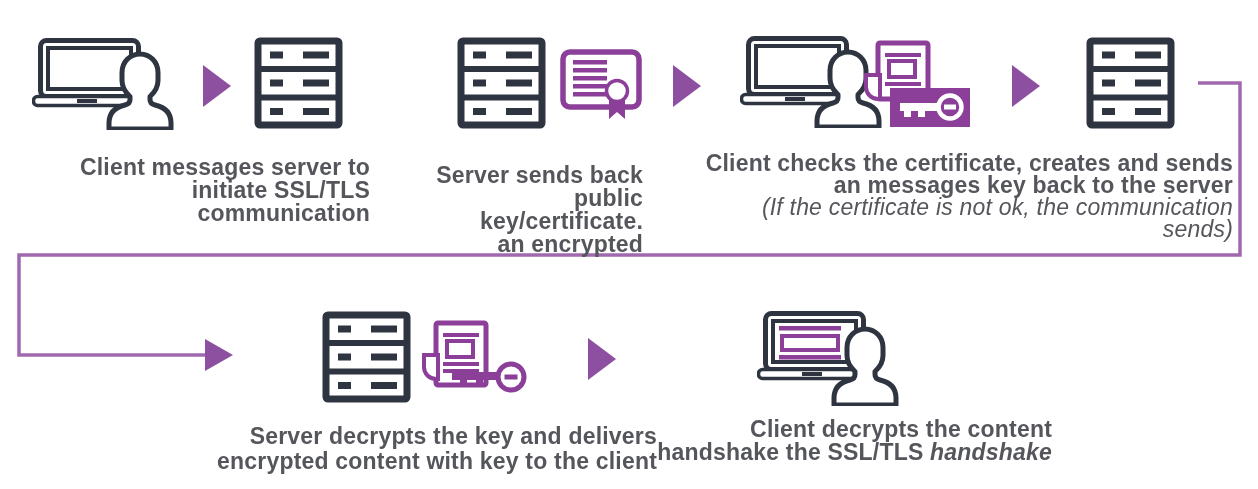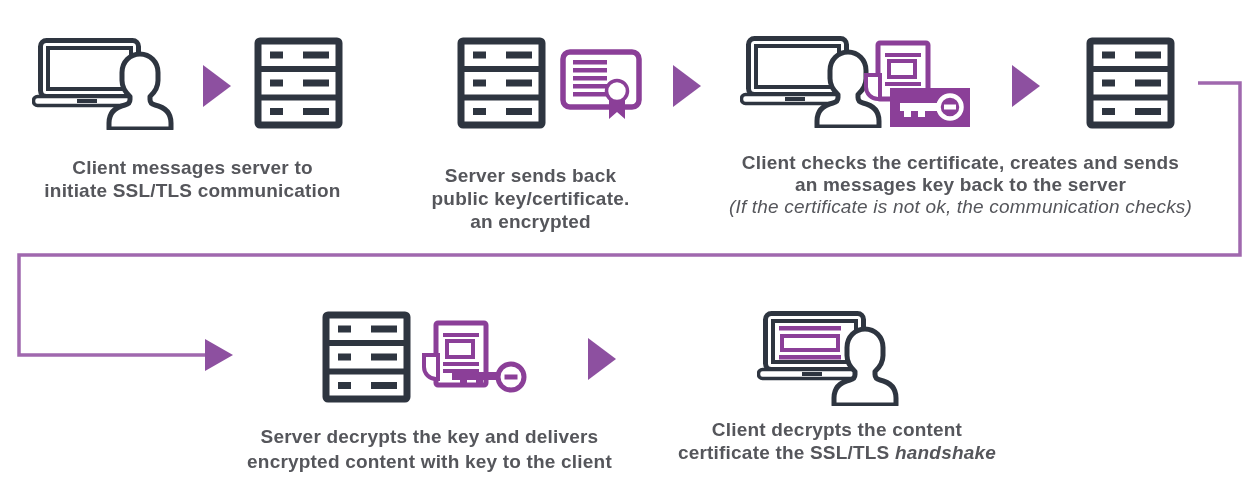--- a/index.html
+++ b/index.html
@@ -7,22 +7,22 @@
     --text:#55565b;
     --purple:#8b3f98;
     --purple_arrow:#8d50a0;
     --purple_line:#a068ae;
   }
   *{box-sizing:border-box;}
   body{margin:0;background:#fff;}
   .canvas{position:relative;width:1258px;height:489px;background:#ffffff;
           font-family:"Liberation Sans", sans-serif;overflow:hidden;}
   .abs{position:absolute;}
-  .caption{position:absolute;text-align:center;color:var(--text);
-           font-weight:bold;font-size:19px;line-height:23px;letter-spacing:.2px;}
+  .caption{position:absolute;text-align:right;color:var(--text);
+           font-weight:bold;font-size:23px;line-height:23px;letter-spacing:.2px;}
   .note{font-style:italic;font-weight:normal;}
   .caption em{}
   
   .sd{stroke:var(--dark);fill:none;}
   .sdw{stroke:var(--dark);fill:#fff;}
   .fd{fill:var(--dark);}
   .sp{stroke:var(--purple);fill:none;}
   .spw{stroke:var(--purple);fill:#fff;}
   .fp{fill:var(--purple);}
   .fa{fill:var(--purple_arrow);}
@@ -136,21 +136,21 @@
       <rect x="49" y="14.5" width="26" height="7" class="fd"></rect>
     <rect x="16" y="42.5" width="13" height="7" class="fd"></rect>
       <rect x="49" y="42.5" width="26" height="7" class="fd"></rect>
     <rect x="16" y="71" width="13" height="7" class="fd"></rect>
       <rect x="49" y="71" width="26" height="7" class="fd"></rect>
   </svg>
 
   <div class="caption" style="left:688px;top:152px;width:545px;line-height:22px">
     <div>Client checks the certificate, creates and sends</div>
     <div>an messages key back to the server</div>
-    <div class="note">(If the certificate is not ok, the communication checks)</div>
+    <div class="note">(If the certificate is not ok, the communication sends)</div>
   </div>
 
   <svg class="abs" style="left:322px;top:311px" width="89" height="92" viewBox="0 0 89 92">
     <rect x="4" y="4" width="81" height="84" rx="2" class="sdw" stroke-width="7"></rect>
     <line x1="4" y1="32" x2="85" y2="32" class="sd" stroke-width="6"></line>
     <line x1="4" y1="60.5" x2="85" y2="60.5" class="sd" stroke-width="6"></line>
     <rect x="16" y="14.5" width="13" height="7" class="fd"></rect>
       <rect x="49" y="14.5" width="26" height="7" class="fd"></rect>
     <rect x="16" y="42.5" width="13" height="7" class="fd"></rect>
       <rect x="49" y="42.5" width="26" height="7" class="fd"></rect>
@@ -187,16 +187,16 @@
     <rect x="22" y="15" width="62" height="4.5" class="fp"></rect>
     <rect x="25" y="25" width="56" height="14" class="sp" stroke-width="4"></rect>
     <rect x="22" y="44" width="62" height="4.5" class="fp"></rect>
     <rect x="1.5" y="58.5" width="112" height="9" rx="4" class="sdw" stroke-width="3.5"></rect>
     <rect x="45" y="61" width="20" height="4" class="fd"></rect>
     <path d="M77,94 V87 C77,76 84,71 93,69 C96,68.3 98,66.5 98,63.5 V60.5 C93,56 90,50.5 90,44.5 V36.5 C90,26 98,18 108,18 C118,18 126,26 126,36.5 V44.5 C126,50.5 123,56 118,60.5 V63.5 C118,66.5 120,68.3 123,69 C132,71 139,76 139,87 V94 Z" class="sdw" stroke-width="5" stroke-linejoin="round"></path>
   </svg>
 
   <div class="caption" style="left:622px;top:418px;width:430px">
     <div>Client decrypts the content</div>
-    <div><span>certificate the SSL/TLS </span><em>handshake</em></div>
+    <div><span>handshake the SSL/TLS </span><em>handshake</em></div>
   </div>
 
 </div>
 
 </body></html>

